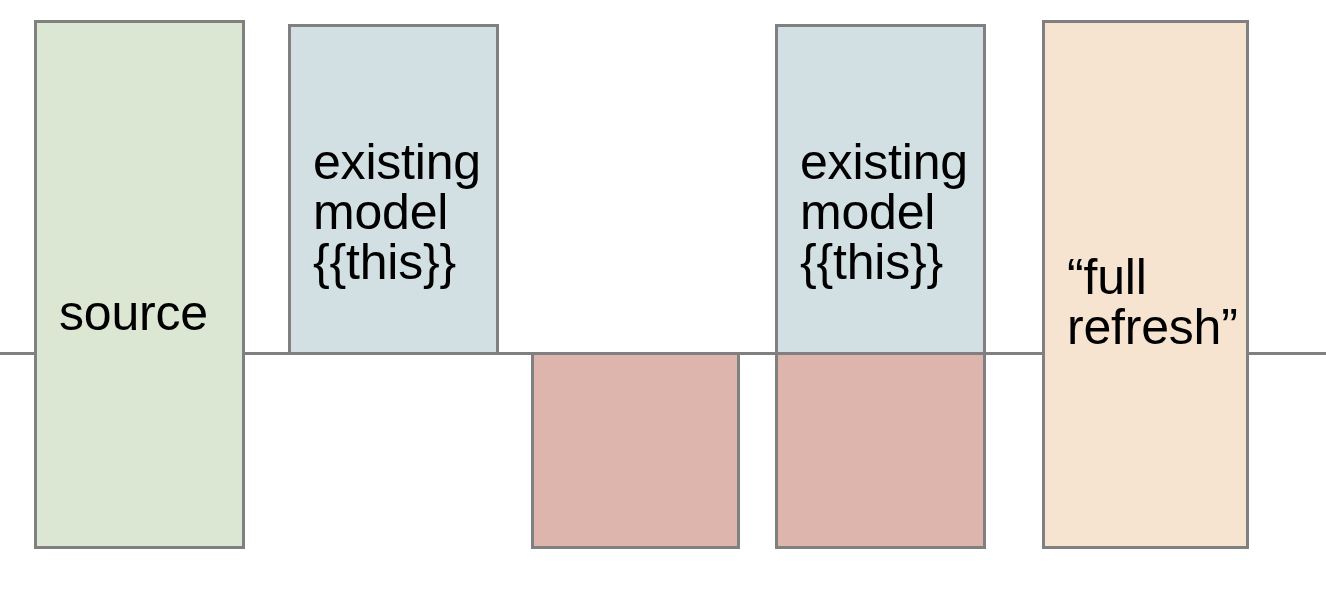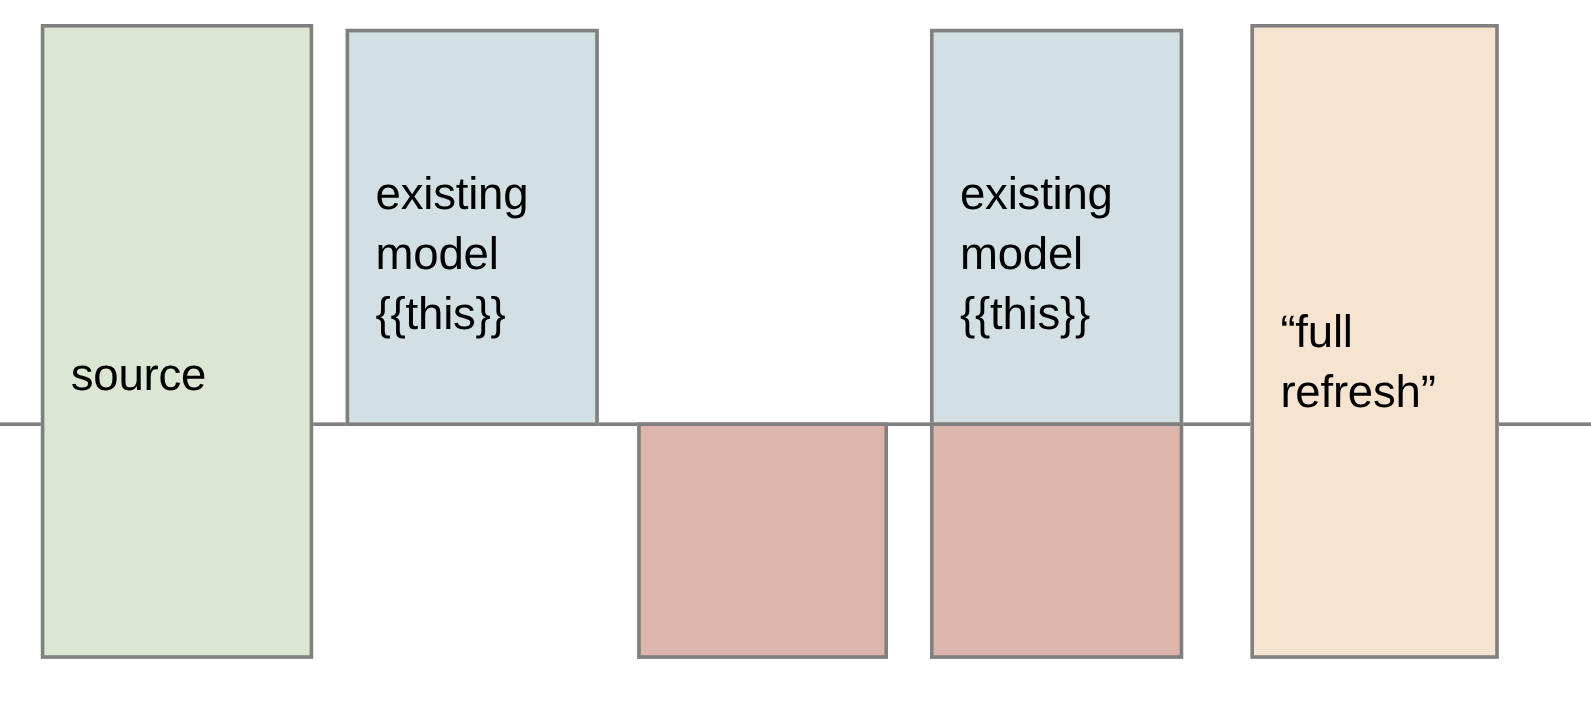--- a/index.html
+++ b/index.html
@@ -27,28 +27,28 @@
     position: absolute;
     box-sizing: border-box;
     border: 3px solid #808080;
     display: block;
   }
   .block .label {
     position: absolute;
     left: 22px;
     right: 10px;
     color: #000000;
-    font-size: 38px;
+    font-size: 50px;
     line-height: 50px;
     font-weight: 400;
     letter-spacing: -0.2px;
     white-space: pre-line;
   }
   
-  .b-source      { left: 34px;   top: 20px;  width: 227px; height: 529px; background: #dbe6d3; }
+  .b-source      { left: 34px;   top: 20px;  width: 211px; height: 529px; background: #dbe6d3; }
   .b-source .label      { top: 265px; }
 
   .b-existing-1  { left: 288px;  top: 24px;  width: 211px; height: 331px; background: #d3e0e3; }
   .b-existing-1 .label  { top: 110px; }
 
   .b-new-1       { left: 531px;  top: 352px; width: 209px; height: 197px; background: #deb5ad; }
 
   .b-existing-2  { left: 775px;  top: 24px;  width: 211px; height: 331px; background: #d3e0e3; }
   .b-existing-2 .label  { top: 110px; }
 

